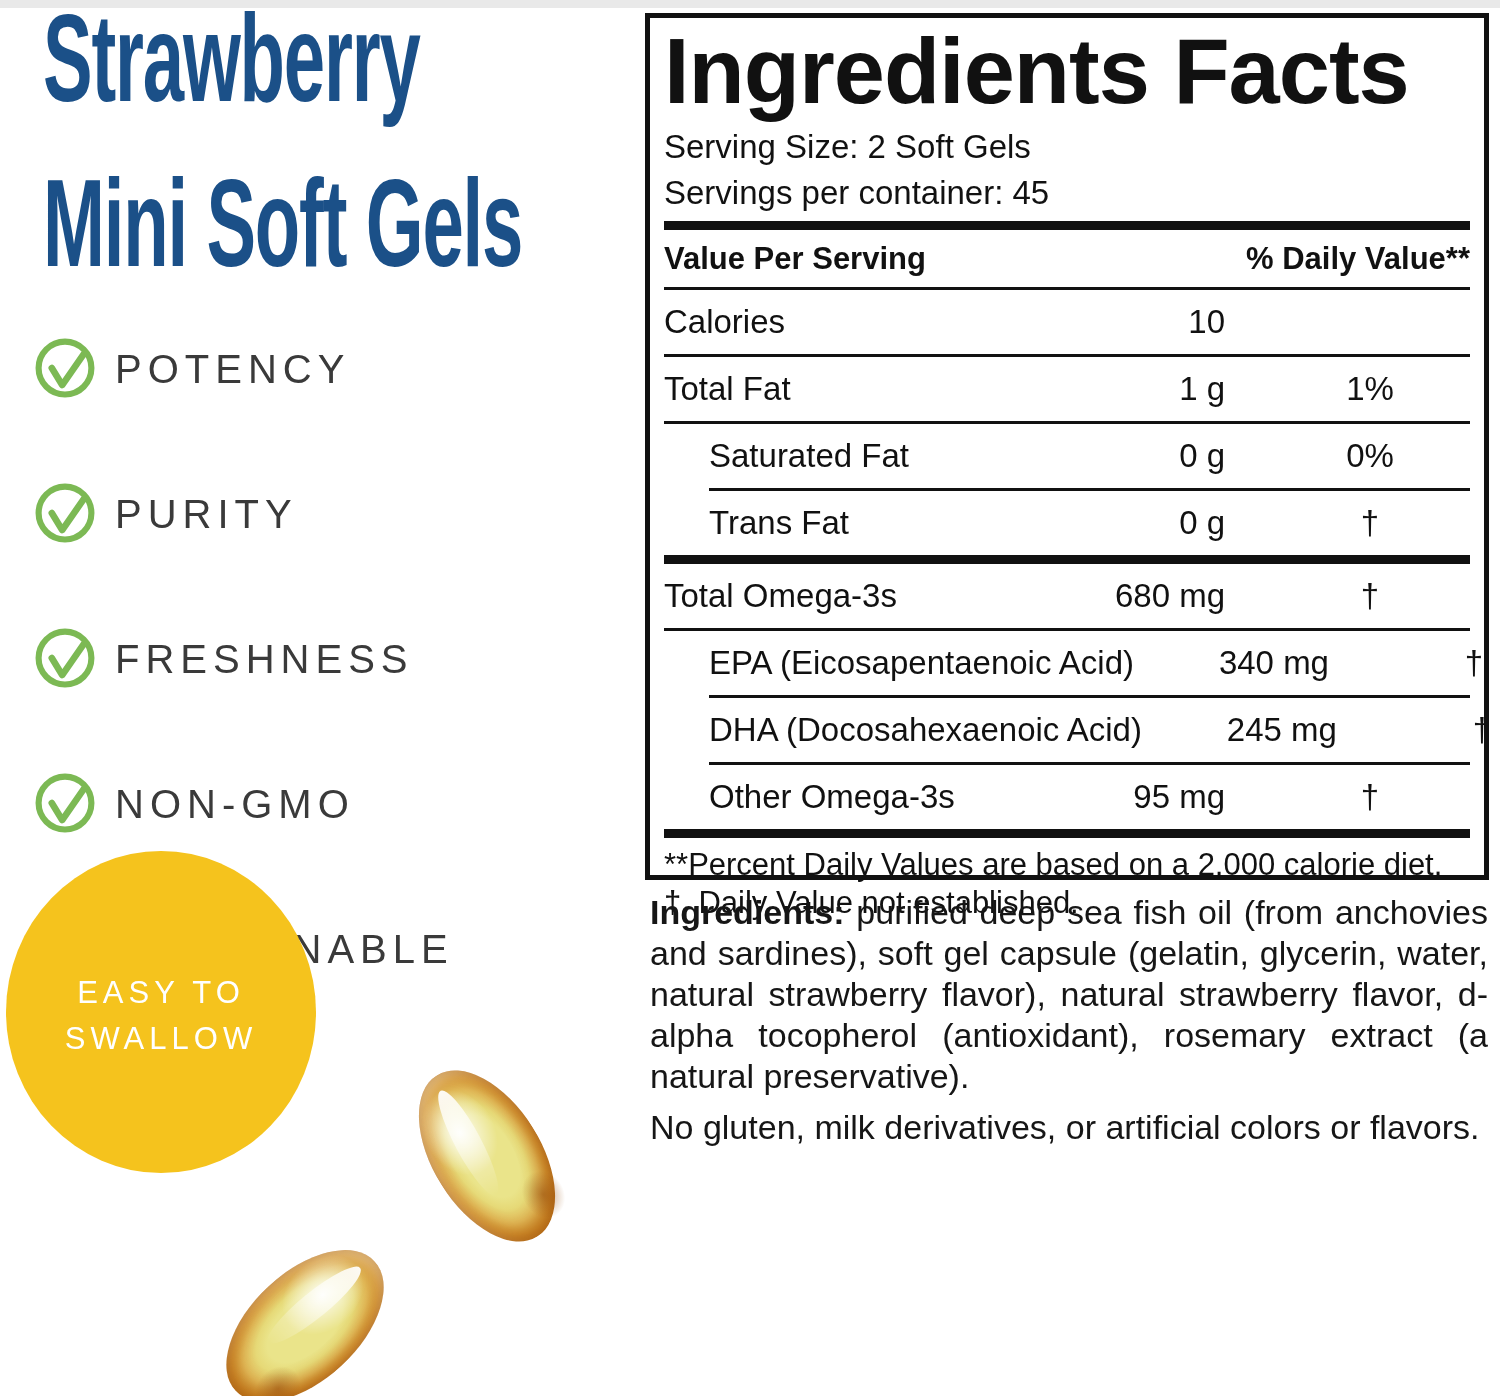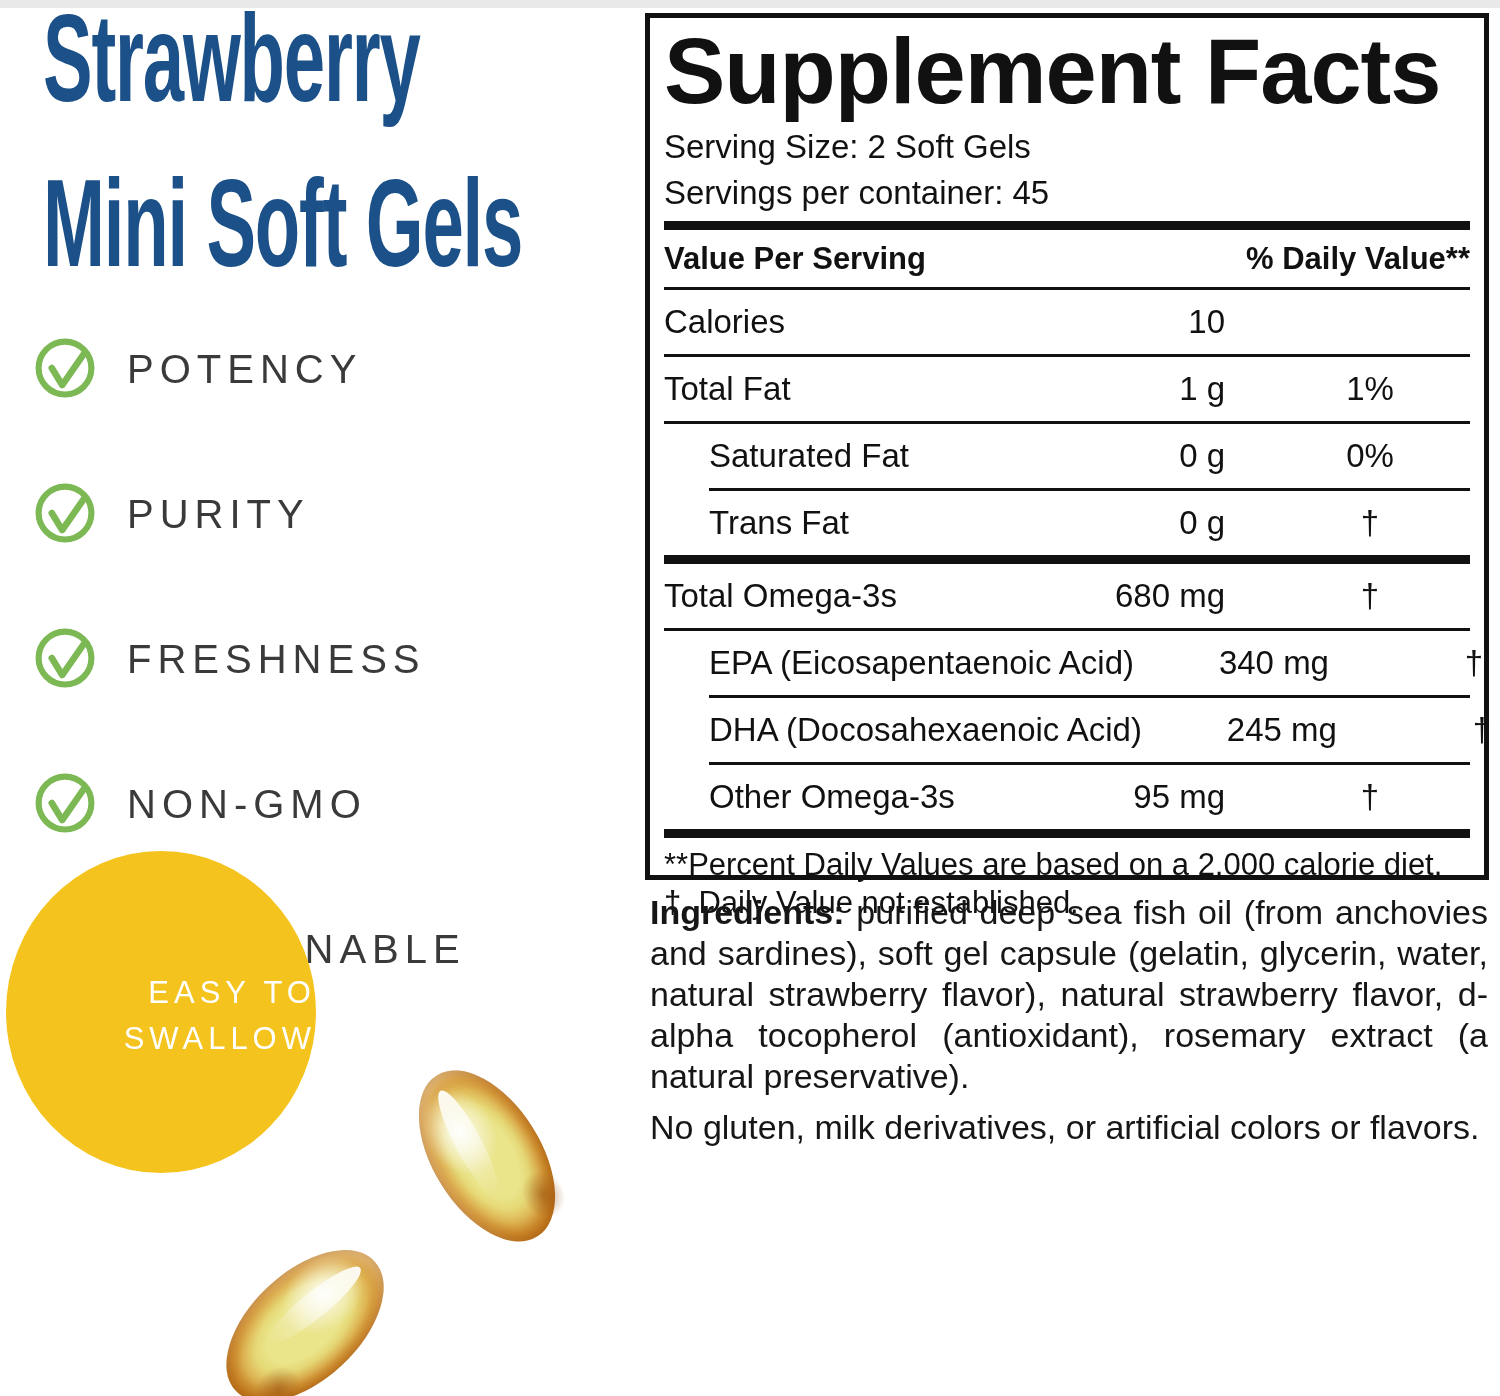--- a/index.html
+++ b/index.html
@@ -11,27 +11,27 @@
   .canvas{position:relative;width:1500px;height:1396px;background:#ffffff;overflow:hidden;margin:8px auto;}
 
   
   .brand-title{position:absolute;left:43px;top:0;color:var(--blue);font-weight:700;}
   .brand-line{position:absolute;left:0;white-space:nowrap;font-size:124px;line-height:1.2;
               letter-spacing:-2px;transform:scaleX(0.60);transform-origin:0 50%;}
   .brand-line.l1{top:-24px;}
   .brand-line.l2{top:141px;}
 
   .feature-list{position:absolute;left:32px;top:328px;list-style:none;}
-  .feature-item{display:flex;align-items:center;gap:29px;height:66px;margin-bottom:79px;text-align:right;}
+  .feature-item{display:flex;align-items:center;gap:17px;height:66px;margin-bottom:79px;text-align:right;}
   .check-icon{width:66px;height:66px;flex:0 0 66px;}
   .feature-label{font-size:40px;letter-spacing:6px;color:var(--text);white-space:nowrap;}
 
   .badge{position:absolute;left:6px;top:843px;width:310px;height:322px;border-radius:50%;
          background:var(--yellow);color:#ffffff;display:flex;flex-direction:column;
-         align-items:flex-end;justify-content:center;text-align:center;
+         align-items:center;justify-content:center;text-align:center;
          font-size:31px;letter-spacing:5px;line-height:46px;padding-top:8px;}
 
   
   .capsule{position:absolute;width:108px;height:190px;border-radius:50%;
     background:
       radial-gradient(ellipse 46% 34% at 40% 32%, rgba(255,255,255,0.95), rgba(255,255,255,0) 70%),
       radial-gradient(closest-side, #eae48a 48%, #e6d977 62%, #e0b756 78%, #d2902e 92%, #bd741d 100%);
     box-shadow: inset -4px -10px 18px rgba(170,95,15,.55), inset 4px 8px 12px rgba(255,255,230,.45);
   }
   .capsule::before{content:"";position:absolute;left:30%;top:8%;width:24%;height:62%;
@@ -121,21 +121,21 @@
 
   <div class="badge">
     <span>EASY TO</span>
     <span>SWALLOW</span>
   </div>
 
   <div class="capsule a"></div>
   <div class="capsule b"></div>
 
   <div class="sf-panel">
-    <div class="sf-title">Supplement Facts</div>
+    <div class="sf-title">Ingredients Facts</div>
     <div class="sf-serving">Serving Size: 2 Soft Gels</div>
     <div class="sf-serving">Servings per container: 45</div>
     <div class="divider thick bar-top"></div>
     <div class="sf-header">
       <span>Value Per Serving</span>
       <span>% Daily Value**</span>
     </div>
     <div id="sf-body">
     <div class="sf-row">
       <span class="label">Calories</span>

